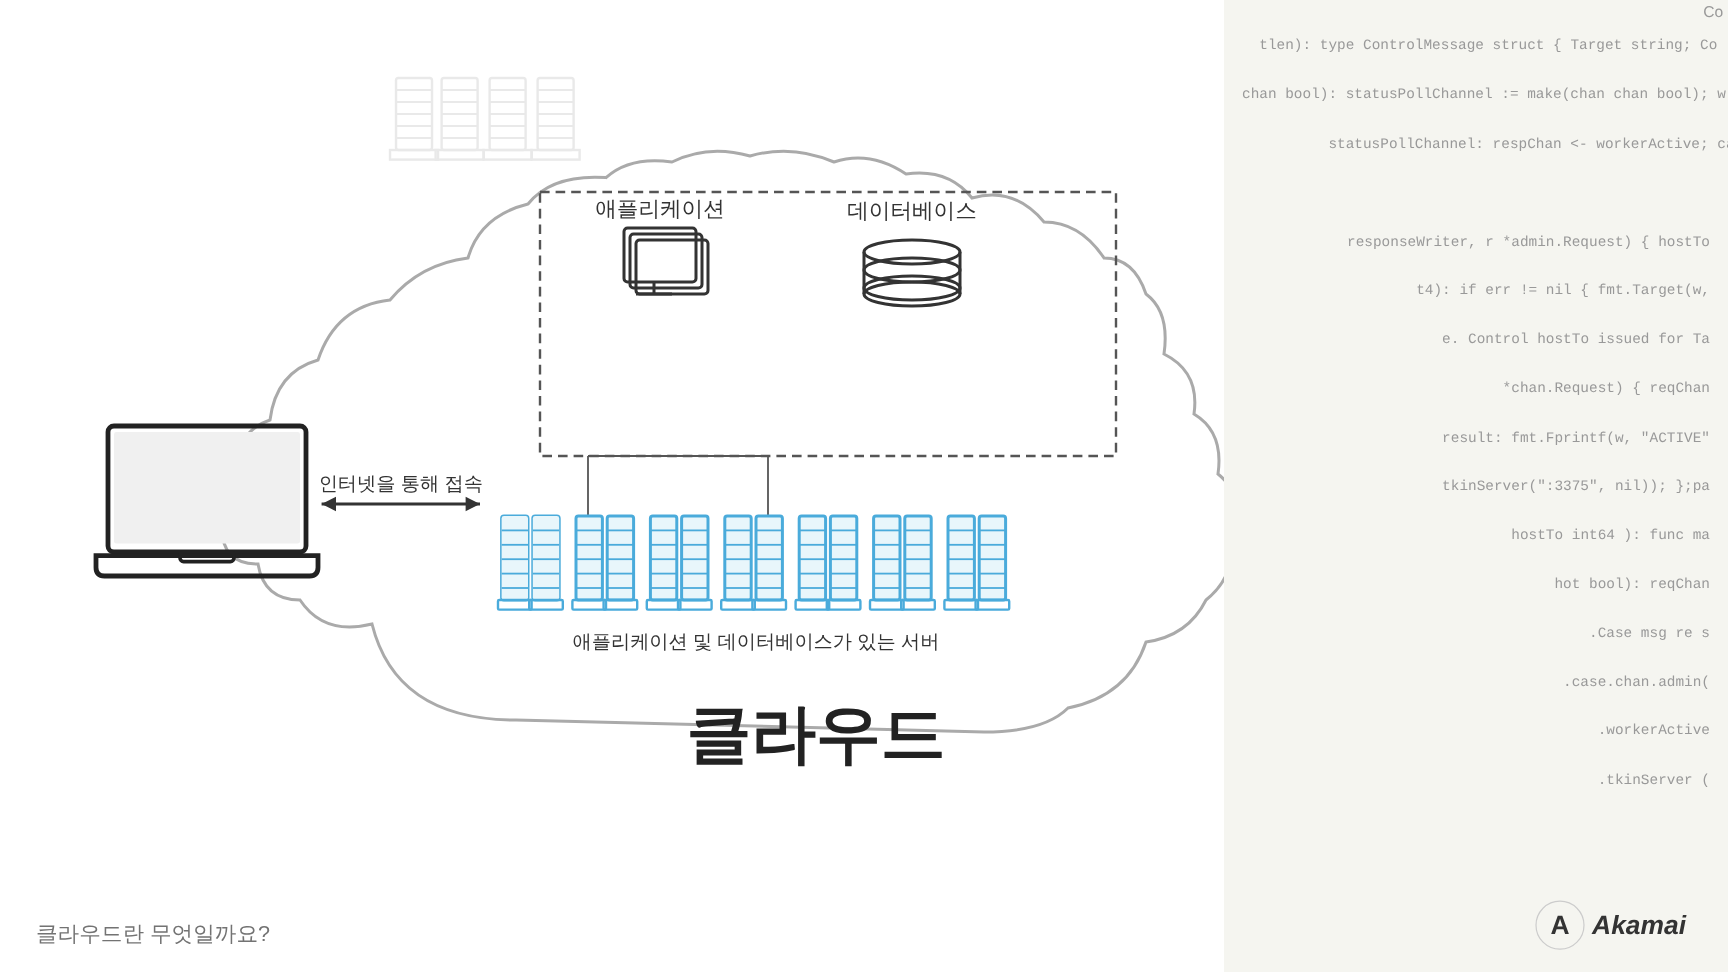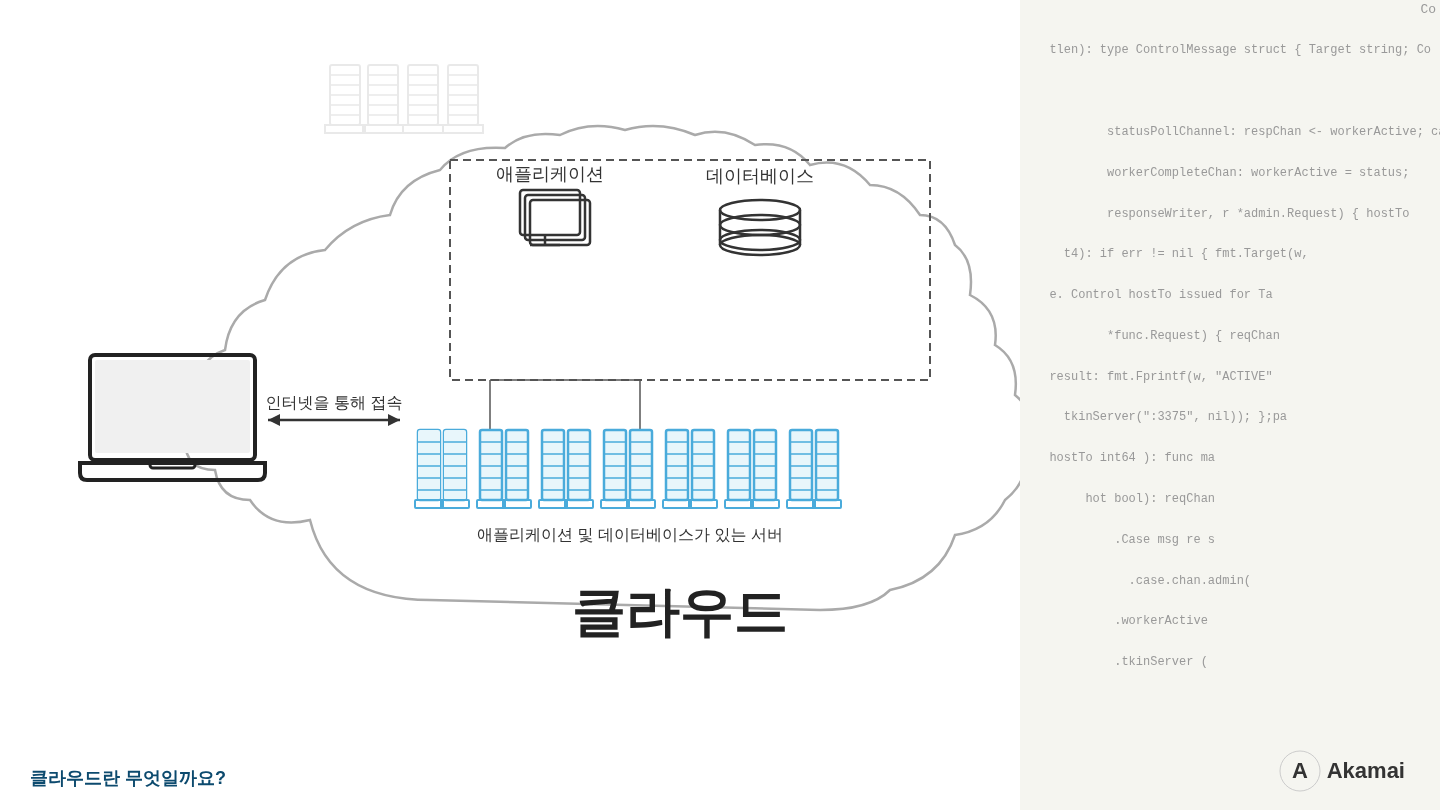--- a/index.html
+++ b/index.html
@@ -16,58 +16,59 @@
     .code-bg {
       position: absolute;
       top: 0;
       right: 0;
       width: 420px;
       height: 810px;
       background: #f5f5f0;
       font-family: 'Courier New', monospace;
       font-size: 12px;
       color: #999;
-      padding: 20px 15px;
+      padding: 8px 15px;
       line-height: 1.7;
       white-space: pre;
       overflow: hidden;
+      text-align: right;
     }
 
     
     .bottom-label {
       position: absolute;
       bottom: 20px;
       left: 30px;
       font-size: 18px;
-      font-weight: 700;
-      color: #0c4a6e;
+      font-weight: 400;
+      color: #737373;
     }
 
     
     .akamai-logo {
       position: absolute;
       bottom: 20px;
       right: 30px;
       display: flex;
       align-items: center;
       gap: 4px;
     }
   </style>
 </head>
 <body>
 
 <div class="code-bg">
   <span>tlen): type ControlMessage struct { Target string; Co</span>
+  <br><span>chan bool): statusPollChannel := make(chan chan bool); w</span>
+  <br><span>          statusPollChannel: respChan &lt;- workerActive; case</span>
   <br>
-  <br><span>          statusPollChannel: respChan &lt;- workerActive; case</span>
-  <br><span>          workerCompleteChan: workerActive = status;</span>
   <br><span>          responseWriter, r *admin.Request) { hostTo</span>
   <br><span>    t4): if err != nil { fmt.Target(w,</span>
   <br><span>  e. Control hostTo issued for Ta</span>
-  <br><span>          *func.Request) { reqChan</span>
+  <br><span>          *chan.Request) { reqChan</span>
   <br><span>  result: fmt.Fprintf(w, "ACTIVE"</span>
   <br><span>    tkinServer(":3375", nil)); };pa</span>
   <br><span>  hostTo int64 ): func ma</span>
   <br><span>       hot bool): reqChan</span>
   <br><span>           .Case msg re s</span>
   <br><span>             .case.chan.admin(</span>
   <br><span>           .workerActive</span>
   <br><span>           .tkinServer (</span>
 </div>
 
@@ -362,16 +363,16 @@
 </svg>
 
 <div class="bottom-label">클라우드란 무엇일까요?</div>
 
 <div class="akamai-logo" style="position:absolute;bottom:18px;right:35px;display:flex;align-items:center;gap:6px;">
 
   <svg width="42" height="42" viewBox="0 0 42 42">
     <circle cx="21" cy="21" r="20" fill="none" stroke="#ccc" stroke-width="1"></circle>
     <text x="21" y="28" text-anchor="middle" font-size="22" font-weight="700" fill="#333" font-family="Arial, sans-serif">A</text>
   </svg>
-  <span style="font-size:22px;font-weight:600;color:#333;font-family:Arial,sans-serif;">Akamai</span>
+  <span style="font-size:22px;font-weight:600;color:#333;font-family:Arial,sans-serif;font-style:italic;">Akamai</span>
 </div>
 
-<div style="position:absolute;top:0;right:0;font-size:13px;color:#999;font-family:Liberation Mono, monospace;padding:2px 4px;">Co</div>
+<div style="position:absolute;top:0;right:0;font-size:13px;color:#999;font-family:Liberation Sans, sans-serif;padding:2px 4px;">Co</div>
 
 </body></html>

